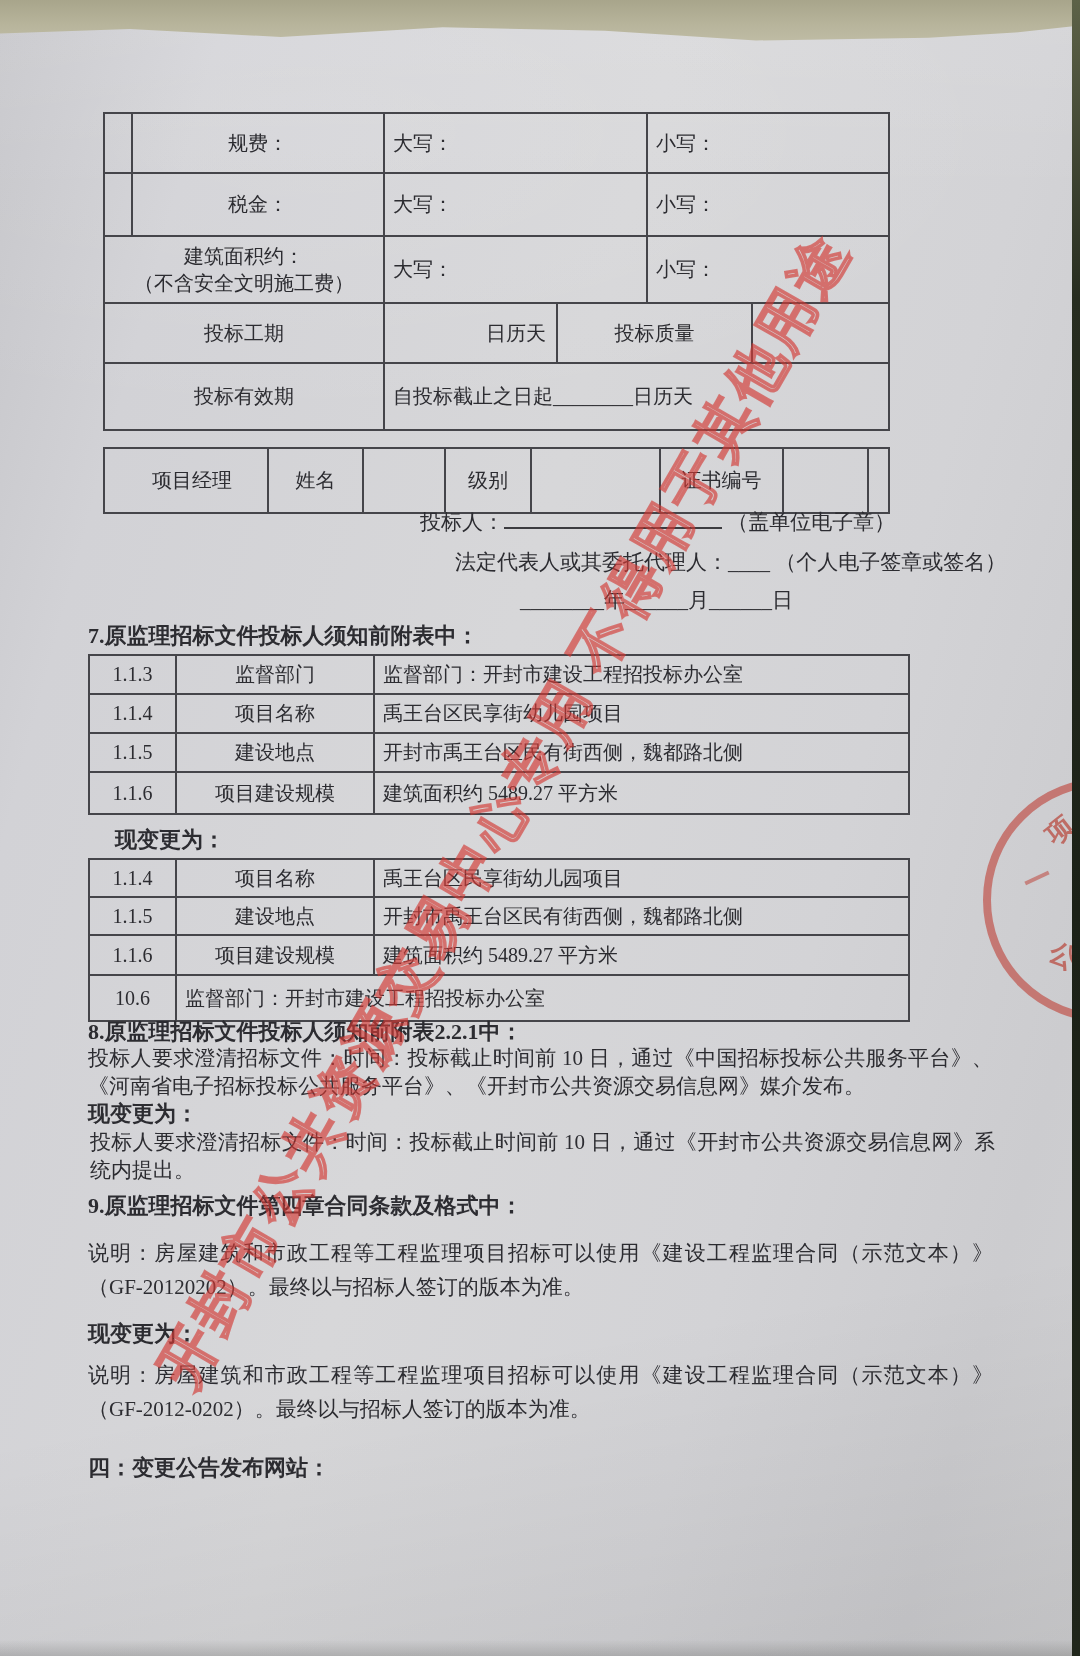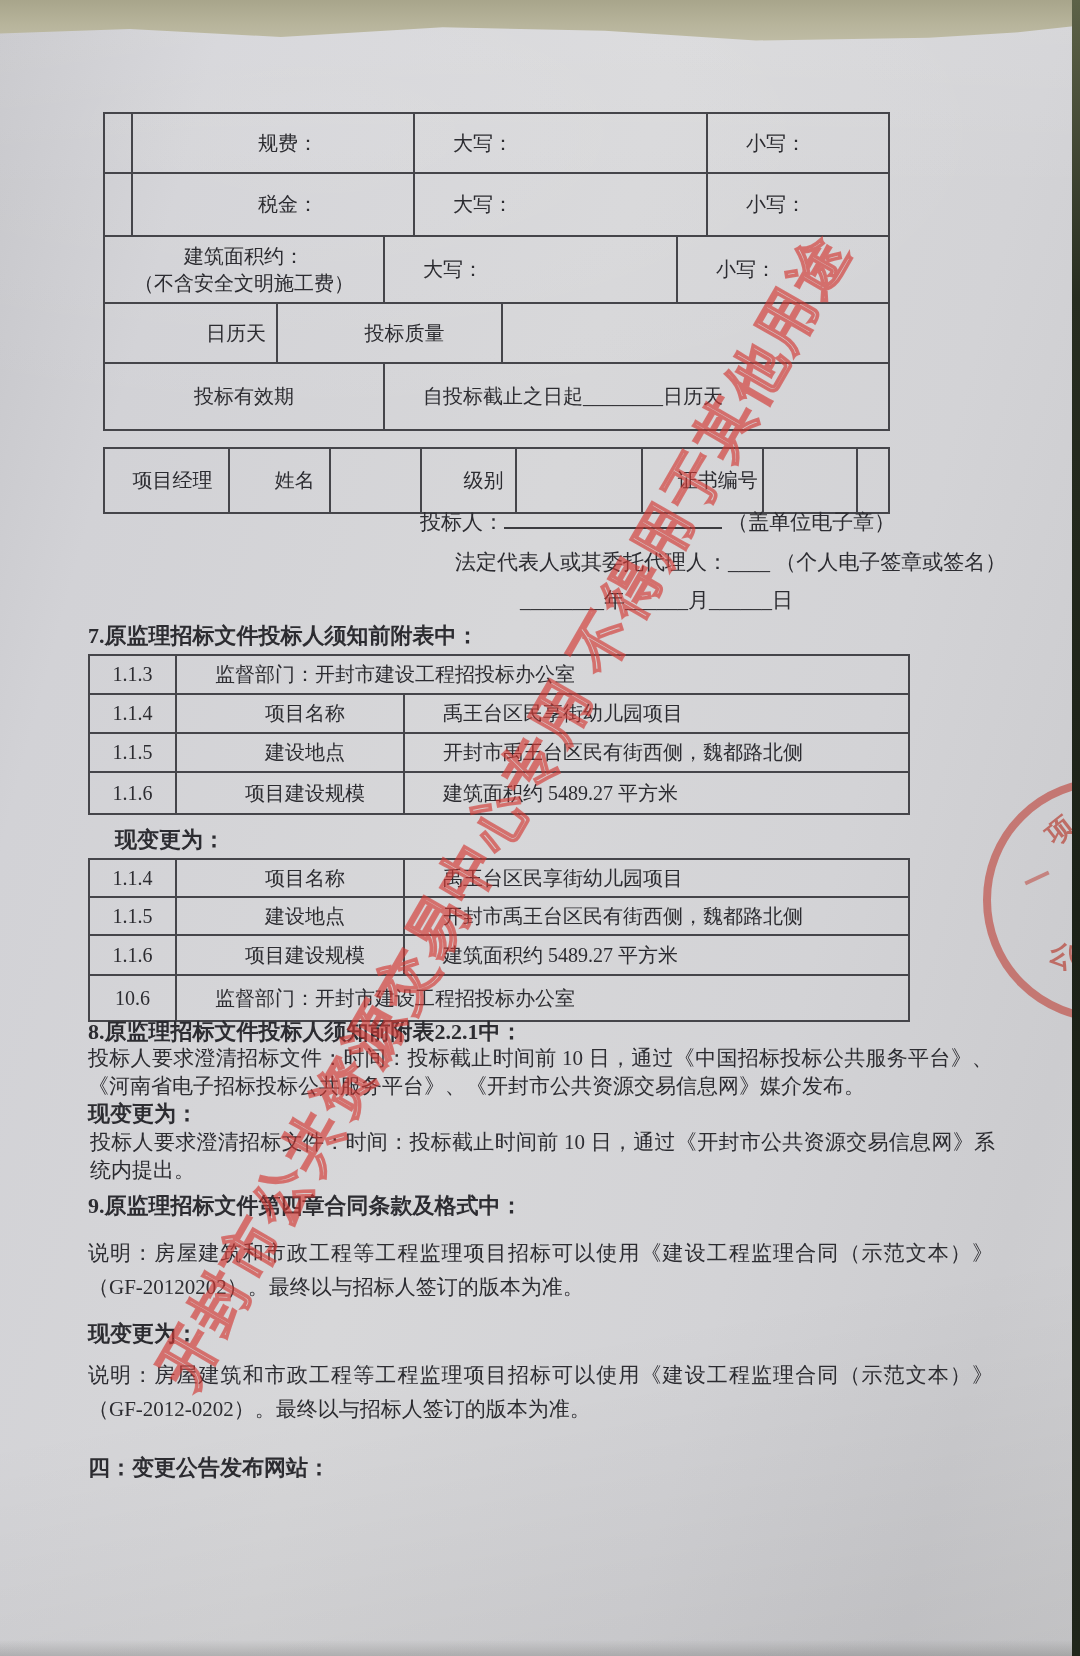--- a/index.html
+++ b/index.html
@@ -27,21 +27,21 @@
     position:absolute;right:0;top:0;width:8px;height:100%;z-index:10;
     background:linear-gradient(180deg,#5d6248 0%,#272d20 18%,#1b2117 55%,#20261b 100%);
   }
   .bottom-shade{position:absolute;left:0;bottom:0;width:100%;height:16px;z-index:9;pointer-events:none;
     background:linear-gradient(180deg,rgba(0,0,0,0) 0%,rgba(40,40,35,0.18) 100%);}
 
   
   :root{--line:#45454a;--ink:#2c2c31;}
   .abs{position:absolute;z-index:2;}
   .tbl{border:2px solid var(--line);box-sizing:border-box;color:var(--ink);}
-  .trow{display:flex;border-bottom:2px solid var(--line);box-sizing:border-box;gap:30px;}
+  .trow{display:flex;border-bottom:2px solid var(--line);box-sizing:border-box;}
   .trow:last-child{border-bottom:none;}
   .tcell{border-right:2px solid var(--line);box-sizing:border-box;display:flex;align-items:center;font-size:20px;}
   .tcell:last-child{border-right:none;}
   .tcell.center{justify-content:center;text-align:center;}
   .tcell.padl{margin-left:8px;}
   .tcell.padr{justify-content:flex-end;padding-right:10px;}
   .tcell.col2lines{flex-direction:column;justify-content:center;line-height:27px;}
   .grow{flex:1 1 auto;}
 
   
@@ -86,20 +86,21 @@
   </div>
   <div class="trow" style="height:67px;">
     <div class="tcell center col2lines" style="width:280px;">
       <span>建筑面积约：</span>
       <span>（不含安全文明施工费）</span>
     </div>
     <div class="tcell padl" style="width:255px;">大写：</div>
     <div class="tcell padl grow">小写：</div>
   </div>
   <div class="trow" style="height:60px;">
+    <div class="tcell center" style="width:280px;">投标工期</div>
     <div class="tcell padr" style="width:173px;">日历天</div>
     <div class="tcell center" style="width:195px;">投标质量</div>
     <div class="tcell grow"></div>
   </div>
   <div class="trow" style="height:65px;">
     <div class="tcell center" style="width:280px;">投标有效期</div>
     <div class="tcell padl grow">自投标截止之日起________日历天</div>
   </div>
 </div>
 
@@ -124,20 +125,21 @@
   <span>法定代表人或其委托代理人：</span><span>____</span>
   <span>（个人电子签章或签名）</span>
 </div>
 <div class="txt" style="left:520px;top:586px;">________年______月______日</div>
 
 <div class="txt heading" style="left:88px;top:622px;">7.原监理招标文件投标人须知前附表中：</div>
 
 <div class="abs tbl" style="left:88px;top:654px;width:822px;">
   <div class="trow" style="height:39px;">
     <div class="tcell center" style="width:87px;">1.1.3</div>
+    <div class="tcell center" style="width:198px;">监督部门</div>
     <div class="tcell padl grow">监督部门：开封市建设工程招投标办公室</div>
   </div>
   <div class="trow" style="height:39px;">
     <div class="tcell center" style="width:87px;">1.1.4</div>
     <div class="tcell center" style="width:198px;">项目名称</div>
     <div class="tcell padl grow">禹王台区民享街幼儿园项目</div>
   </div>
   <div class="trow" style="height:39px;">
     <div class="tcell center" style="width:87px;">1.1.5</div>
     <div class="tcell center" style="width:198px;">建设地点</div>

